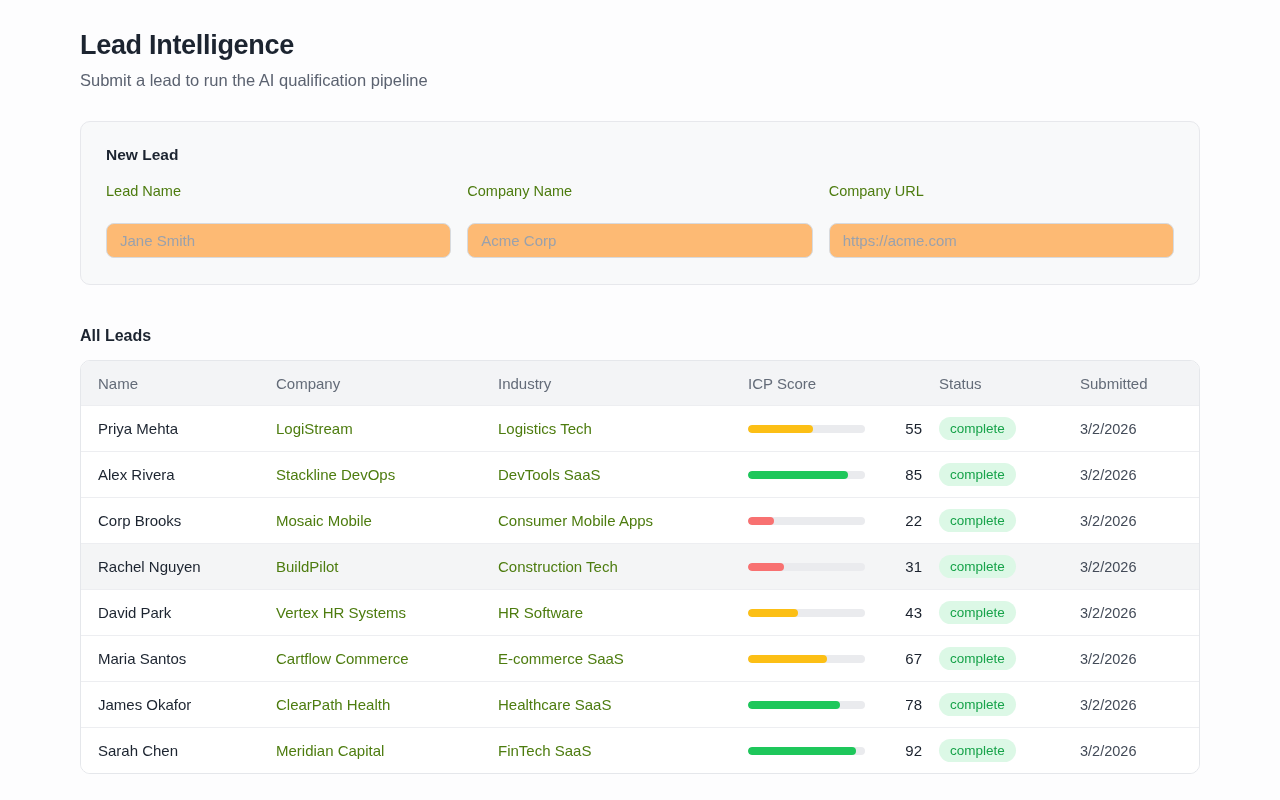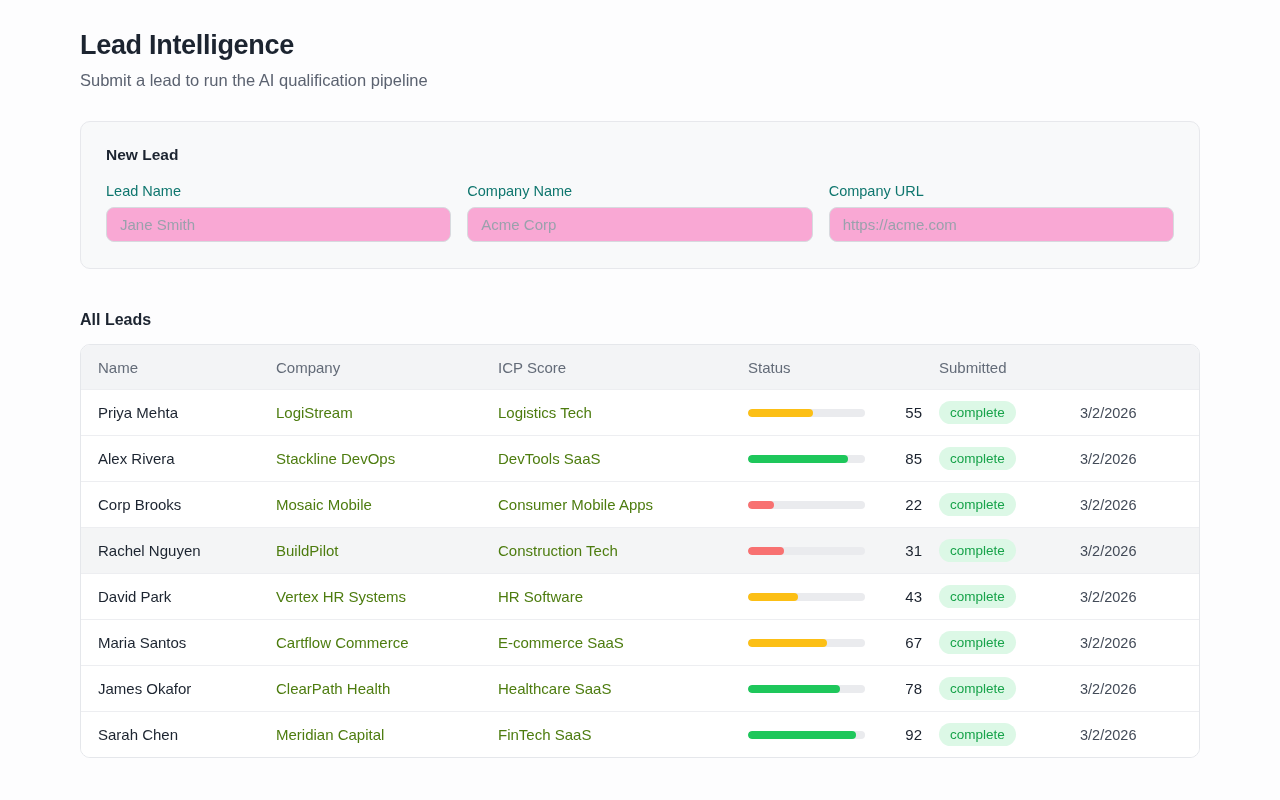--- a/index.html
+++ b/index.html
@@ -39,29 +39,29 @@
   }
   .form-row {
     display: flex;
     gap: 16px;
     margin-top: 19px;
   }
   .field { flex: 1; }
   .field-label {
     display: block;
     font-size: 14.5px;
-    color: #0f766e;
-    margin-bottom: 8px;
+    color: #4d7c0f;
+    margin-bottom: 24px;
   }
   .text-input {
     width: 100%;
     height: 35px;
     border: 1px solid #d7dade;
     border-radius: 8px;
-    background: #f9a8d4;
+    background: #fdba74;
     padding: 0 13px;
     font-size: 15px;
     font-family: inherit;
     color: #1c2430;
     outline: none;
   }
   .text-input::placeholder { color: #9aa1ac; }
   .submit-btn {
     margin-top: 18px;
     height: 35px;
@@ -162,20 +162,21 @@
       </div>
     </div>
   </div>
 
   <div class="section-title">All Leads</div>
 
   <div class="leads-table">
     <div class="t-row t-head">
       <div class="cell">Name</div>
       <div class="cell">Company</div>
+      <div class="cell">Industry</div>
       <div class="cell">ICP Score</div>
       <div class="cell">Status</div>
       <div class="cell">Submitted</div>
     </div>
     <div class="t-body" id="leads-tbody">
   <div class="t-row">
     <div class="cell cell-name">Priya Mehta</div>
     <div class="cell cell-muted">LogiStream</div>
     <div class="cell cell-muted">Logistics Tech</div>
     <div class="cell cell-icp">

